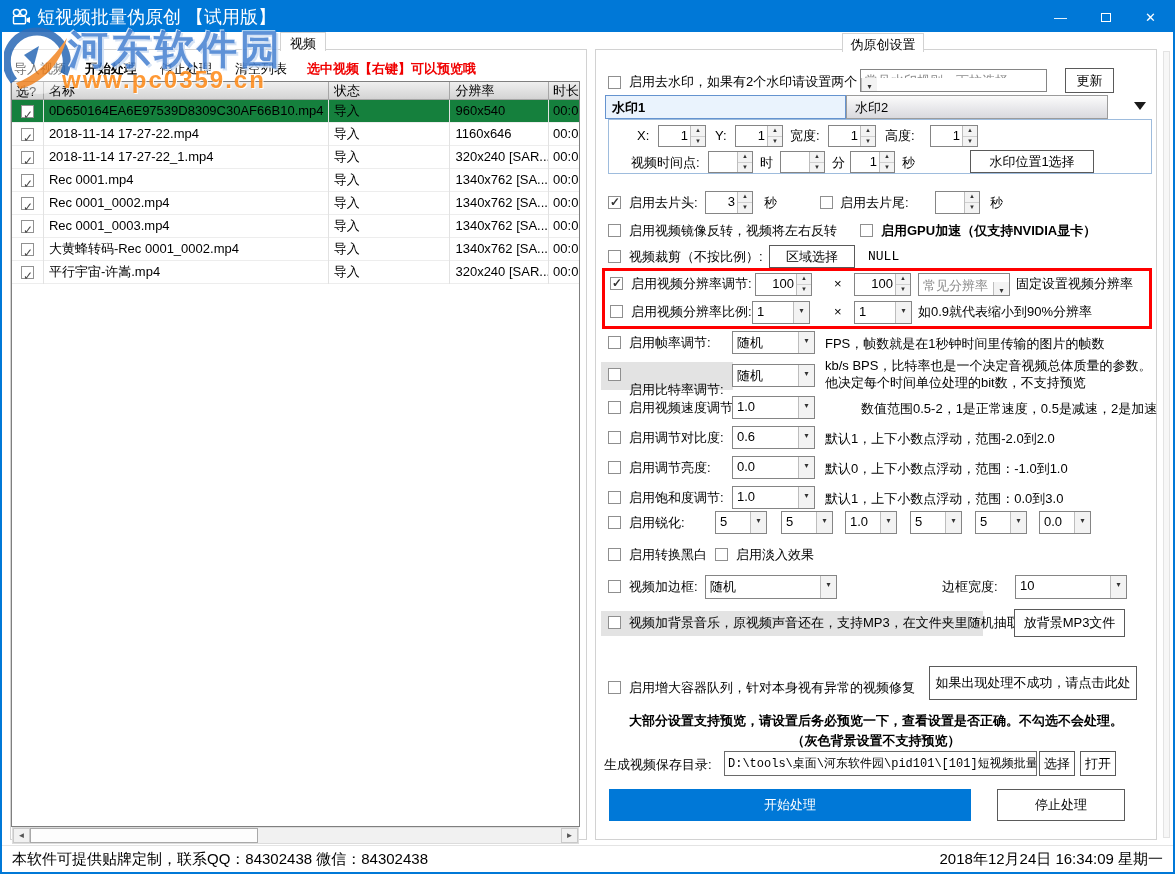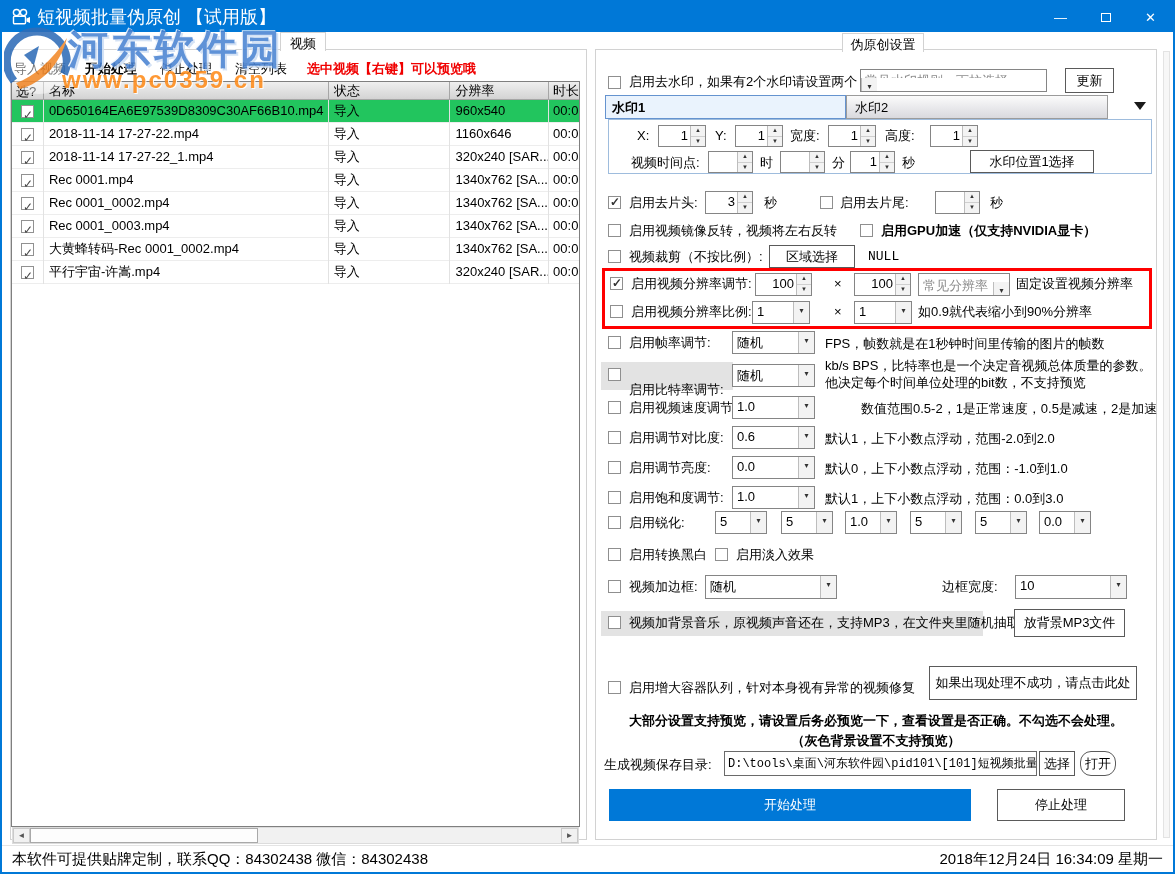--- a/index.html
+++ b/index.html
@@ -17,21 +17,21 @@
   .grouptab{position:absolute;background:#fff;border:1px solid #d2d2d2;border-bottom:none;text-align:center;
             padding-top:2px;z-index:3;font-size:13px;}
   
   .toolitem{position:absolute;top:58px;height:18px;line-height:18px;white-space:nowrap;cursor:default;}
   .hint-red{color:#f00000;font-weight:bold;}
   
   .table{position:absolute;left:9px;top:79px;width:569px;height:746px;border:1px solid #7f7f7f;background:#fff;overflow:hidden;}
   .thead{display:flex;height:18px;background:linear-gradient(#efefef,#d3d3d3);border-bottom:1px solid #a5a5a5;}
   .th{height:18px;line-height:17px;padding-left:5px;border-right:1px solid #a6a6a6;overflow:hidden;white-space:nowrap;}
   .trow{display:flex;height:23px;border-bottom:1px solid #ededed;background:#fff;}
-  .trow.selected{background:#22c55e;}
+  .trow.selected{background:#15803d;}
   .tc{height:23px;line-height:22px;padding-left:5px;border-right:1px solid #e2e2e2;overflow:hidden;white-space:nowrap;}
   .c-sel{width:32px;display:flex;align-items:center;justify-content:center;padding-left:0;}
   .c-name{width:286px;}
   .c-status{width:122px;}
   .c-res{width:99px;}
   .c-dur{width:30px;border-right:none;padding-left:4px;}
   .rowcb{position:relative;width:13px;height:13px;border:1px solid #919191;background:#fff;flex:0 0 auto;}
   .rowcb.checked::after{content:"✓";position:absolute;left:1px;top:-2px;font-size:12px;color:#4a4a4a;}
   
   .hscroll{position:absolute;left:10px;top:825px;width:567px;height:17px;background:#f1f1f1;border:1px solid #dcdcdc;}
@@ -444,21 +444,21 @@
   <span class="cb" style="left:606px;top:679px;"></span>
   <span class="lbl" style="left:627px;top:677px;">启用增大容器队列，针对本身视有异常的视频修复</span>
   <div class="btn" style="left:927px;top:664px;width:208px;height:34px;">如果出现处理不成功，请点击此处</div>
 
   <div class="notice" style="top:710px;">大部分设置支持预览，请设置后务必预览一下，查看设置是否正确。不勾选不会处理。</div>
   <div class="notice" style="top:730px;">（灰色背景设置不支持预览）</div>
 
   <span class="lbl" style="left:602px;top:754px;">生成视频保存目录:</span>
   <div class="inputbox" style="left:722px;top:749px;width:313px;height:25px;">D:\tools\桌面\河东软件园\pid101\[101]短视频批量伪原</div>
   <div class="btn" style="left:1037px;top:749px;width:36px;height:25px;">选择</div>
-  <div class="btn" style="left:1078px;top:749px;width:36px;height:25px;border-radius:11px;">打开</div>
+  <div class="btn" style="left:1078px;top:749px;width:36px;height:25px;">打开</div>
 
   <div class="btn btn-primary" style="left:607px;top:787px;width:362px;height:32px;">开始处理</div>
   <div class="btn" style="left:995px;top:787px;width:128px;height:32px;">停止处理</div>
 
   <div class="statusbar">
     <span>本软件可提供贴牌定制，联系QQ：84302438 微信：84302438</span>
     <span>2018年12月24日 16:34:09 星期一</span>
   </div>
 
   <div class="watermark">

